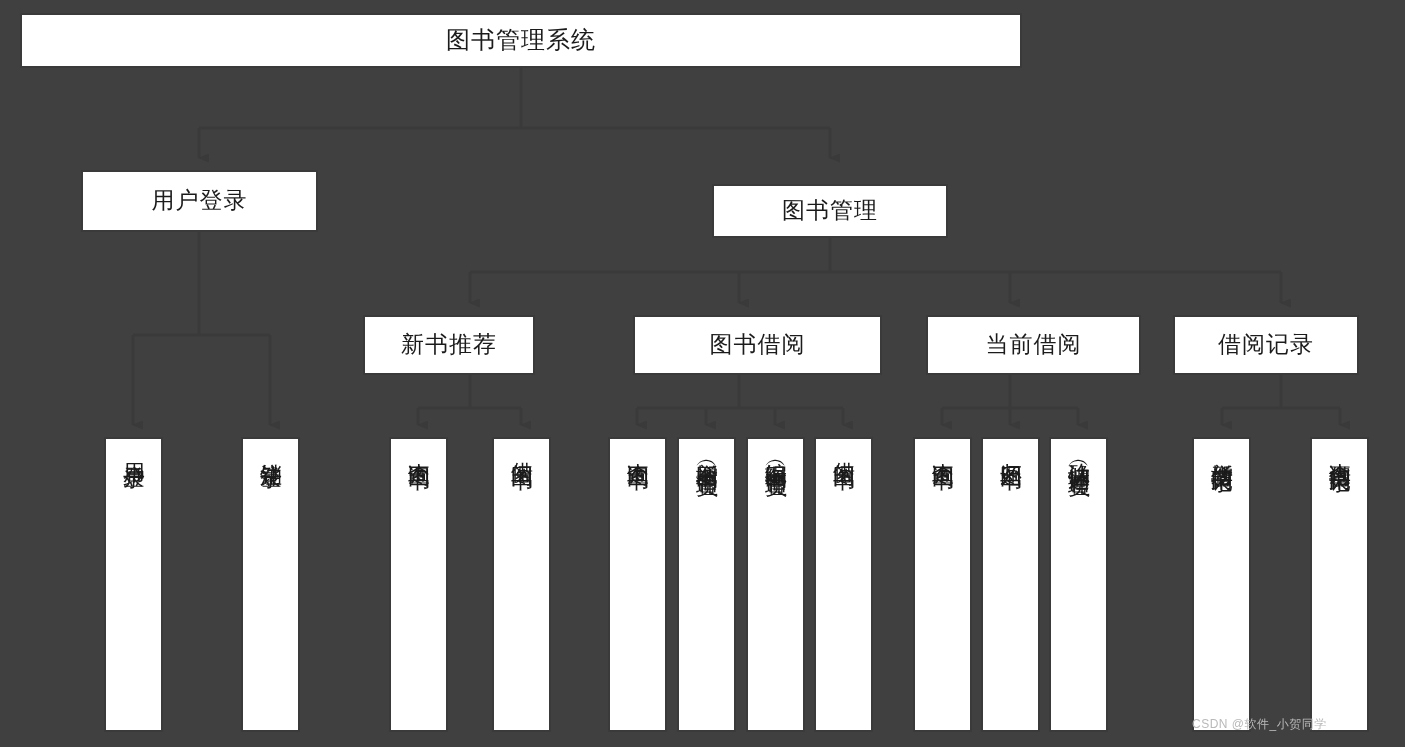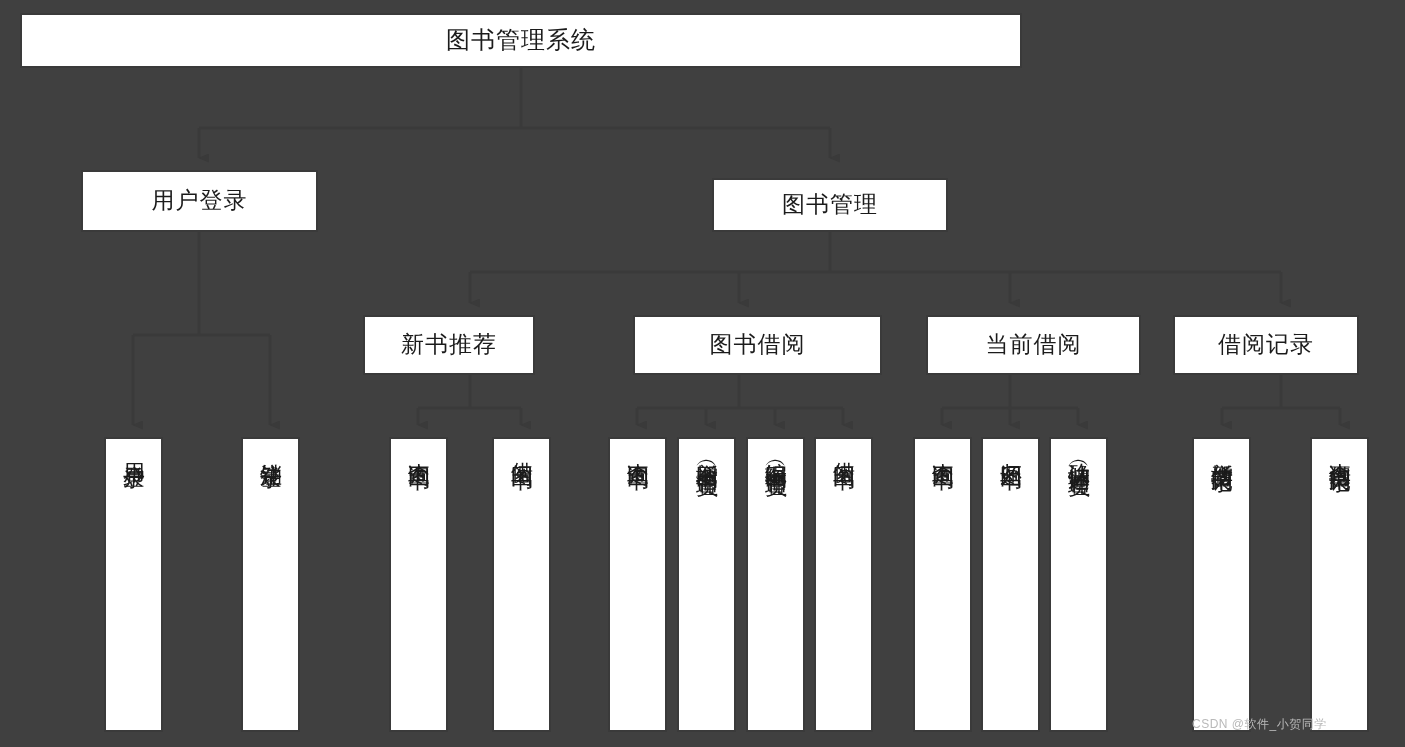--- a/index.html
+++ b/index.html
@@ -120,21 +120,21 @@
     </g>
   </svg>
 
   <div class="node h root" style="left:20px; top:13px; width:1002px; height:55px;">
     <span>图书管理系统</span>
   </div>
 
   <div class="node h" style="left:81px; top:170px; width:237px; height:62px;">
     <span>用户登录</span>
   </div>
-  <div class="node h" style="left:712px; top:178px; width:236px; height:54px;">
+  <div class="node h" style="left:712px; top:184px; width:236px; height:54px;">
     <span>图书管理</span>
   </div>
 
   <div class="node h" style="left:363px; top:315px; width:172px; height:60px;text-align:center;">
     <span>新书推荐</span>
   </div>
   <div class="node h" style="left:633px; top:315px; width:249px; height:60px;">
     <span>图书借阅</span>
   </div>
   <div class="node h" style="left:926px; top:315px; width:215px; height:60px;">

